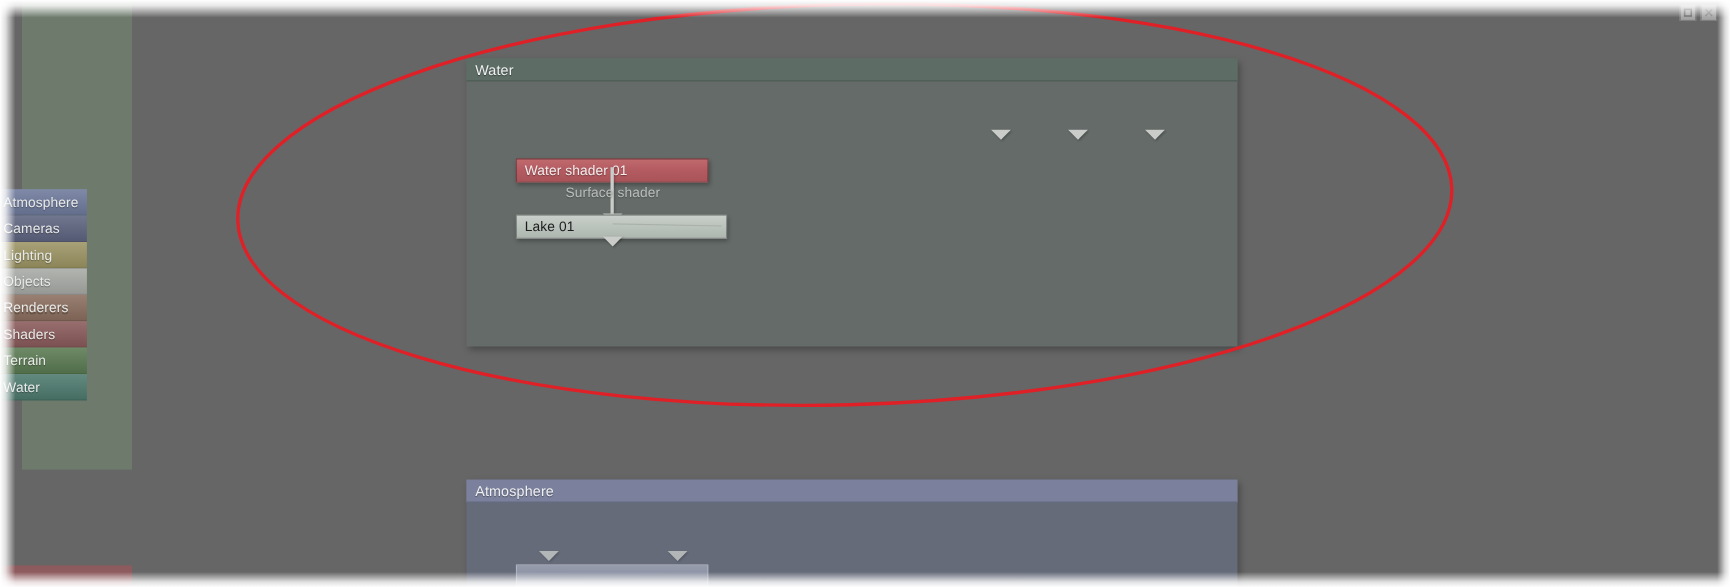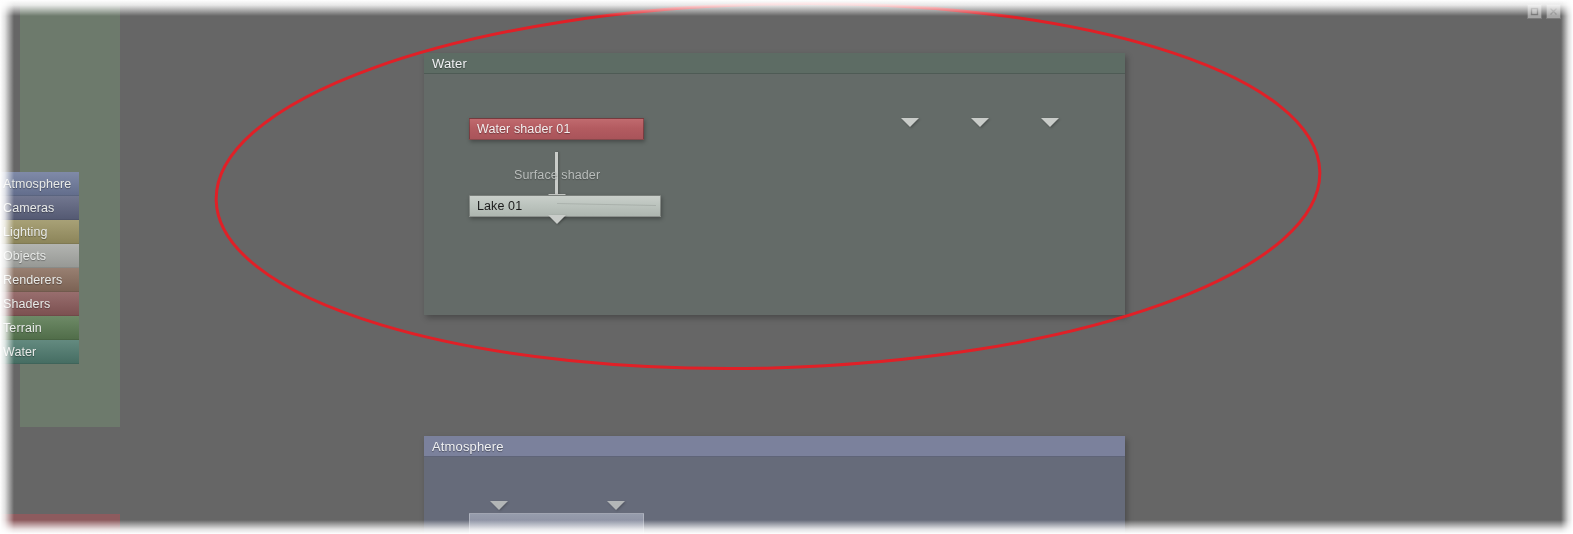--- a/index.html
+++ b/index.html
@@ -235,21 +235,21 @@
   <div class="group-panel" id="panel-water" style="background: rgb(100, 107, 104);">
     <div class="group-header" style="background: rgb(93, 108, 100);">
       <span>Water</span>
     </div>
     <div class="group-body">
 
       <div class="arrow-down" style="left:477px; top:44px;"></div>
       <div class="arrow-down" style="left:547px; top:44px;"></div>
       <div class="arrow-down" style="left:617px; top:44px;"></div>
 
-      <div class="node shader-node" style="left:45px; top:44px; width:175px;">
+      <div class="node shader-node" style="left:45px; top:70px; width:175px;">
         <span>Water shader 01</span>
       </div>
 
       <div class="link-line" style="left:131px; top:78px; height:45px;"></div>
       <div class="arrow-down" style="left:124px; top:120px;"></div>
       <div class="link-label" style="left:90px; top:94px;">Surface shader</div>
 
       <div class="node object-node" style="left:45px; top:121px; width:192px;">
         <span>Lake 01</span>
       </div>

